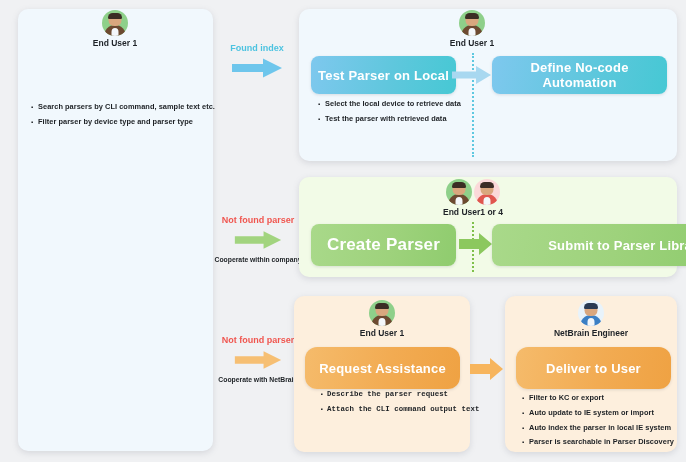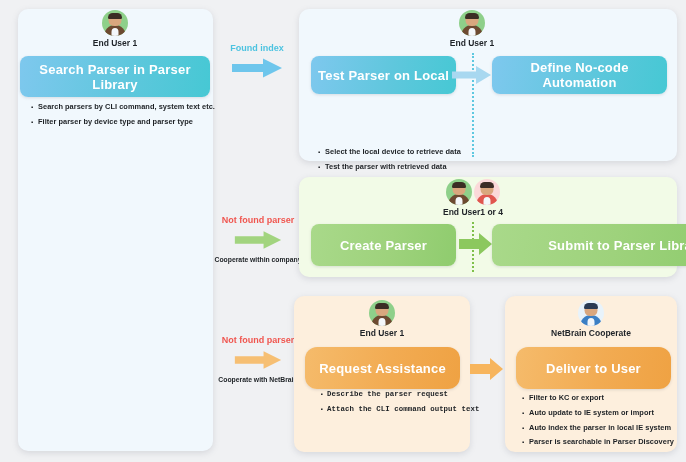--- a/index.html
+++ b/index.html
@@ -81,25 +81,24 @@
         <span class="av-body"></span>
           <span class="av-collar"></span>
         <span class="av-head"></span>
           <span class="av-hair"></span>
           <span class="av-glass"></span>
       </span>
     </div>
     <div class="person-label">End User 1</div>
   </div>
 
-  <div class="act act-blue" style="left:20px;top:56px;width:190px;height:41px;font-size:13px;">Search Parser in Parser Library</div>
 
   <div class="bullets" style="left:29px;top:103px;width:185px;">
     <ul>
-      <li>Search parsers by CLI command, system text etc.</li>
+      <li>Search parsers by CLI command, sample text etc.</li>
       <li>Filter parser by device type and parser type</li>
     </ul>
   </div>
 
   <div class="trans" style="left:213px;top:43px;width:88px;">
     <div class="trans-title" style="color:#4cc3e0;">Found index</div>
     <svg class="arrow-big" viewBox="0 0 54 22">
       <path d="M2 7 H33 V1.5 L52 11 L33 20.5 V15 H2 Z" fill="#6ec6ec"></path>
     </svg>
   </div>
@@ -122,21 +121,21 @@
   </div>
 
   <div class="act act-blue" style="left:311px;top:56px;width:145px;height:38px;font-size:13px;">Test  Parser on Local</div>
 
   <svg class="inner-arrow" style="left:452px;top:65px;width:40px;height:20px;" viewBox="0 0 40 20">
     <path d="M0 6.5 H24 V1 L39 10 L24 19 V13.5 H0 Z" fill="#a8d8f0"></path>
   </svg>
 
   <div class="act act-blue" style="left:492px;top:56px;width:175px;height:38px;font-size:13px;">Define No-code Automation</div>
 
-  <div class="bullets" style="left:316px;top:100px;width:160px;margin-top:48px;">
+  <div class="bullets" style="left:316px;top:100px;width:160px;">
     <ul>
       <li>Select the local device to retrieve data</li>
       <li>Test the parser with retrieved data</li>
     </ul>
   </div>
 
   <div class="trans" style="left:210px;top:215px;width:96px;">
     <div class="trans-title" style="color:#f0564f;">Not found parser</div>
     <svg class="arrow-big" viewBox="0 0 54 22" style="width:50px;">
       <path d="M2 7 H33 V1.5 L52 11 L33 20.5 V15 H2 Z" fill="#a2d47f"></path>
@@ -160,21 +159,21 @@
       <span class="avatar av-pink">
         <span class="av-body av-body-red"></span>
           <span class="av-collar"></span>
         <span class="av-head"></span>
           <span class="av-hair"></span>
       </span>
     </div>
     <div class="person-label">End User1 or 4</div>
   </div>
 
-  <div class="act act-green" style="left:311px;top:224px;width:145px;height:42px;font-size:13px;">Create Parser</div>
+  <div class="act act-green" style="left:311px;top:224px;width:145px;height:42px;font-size:17px;">Create Parser</div>
 
   <svg class="inner-arrow" style="left:459px;top:232px;width:34px;height:24px;" viewBox="0 0 34 24">
     <path d="M0 7 H20 V1 L33 12 L20 23 V17 H0 Z" fill="#8cc85e"></path>
   </svg>
 
   <div class="act act-green" style="left:492px;top:224px;width:175px;height:42px;font-size:13px;padding-left:47px;">Submit to Parser Library</div>
 
   <div class="trans" style="left:210px;top:335px;width:96px;">
     <div class="trans-title" style="color:#f0564f;">Not found parser</div>
     <svg class="arrow-big" viewBox="0 0 54 22" style="width:50px;">
@@ -214,21 +213,21 @@
 
   <div class="person" style="left:536px;top:300px;width:110px;">
     <div class="avatars">
       <span class="avatar av-bluewhite">
         <span class="av-body av-body-blue"></span>
           <span class="av-collar"></span>
         <span class="av-head"></span>
           <span class="av-hair av-hair-blue"></span>
       </span>
     </div>
-    <div class="person-label">NetBrain Cooperate</div>
+    <div class="person-label">NetBrain Engineer</div>
   </div>
 
   <div class="act act-orange" style="left:516px;top:347px;width:155px;height:42px;font-size:13px;">Deliver to User</div>
 
   <div class="bullets" style="left:520px;top:394px;width:165px;">
     <ul>
       <li>Filter to  KC or export</li>
       <li>Auto update to IE system or import</li>
       <li>Auto index the parser in local IE system</li>
       <li>Parser is searchable in Parser Discovery</li>

